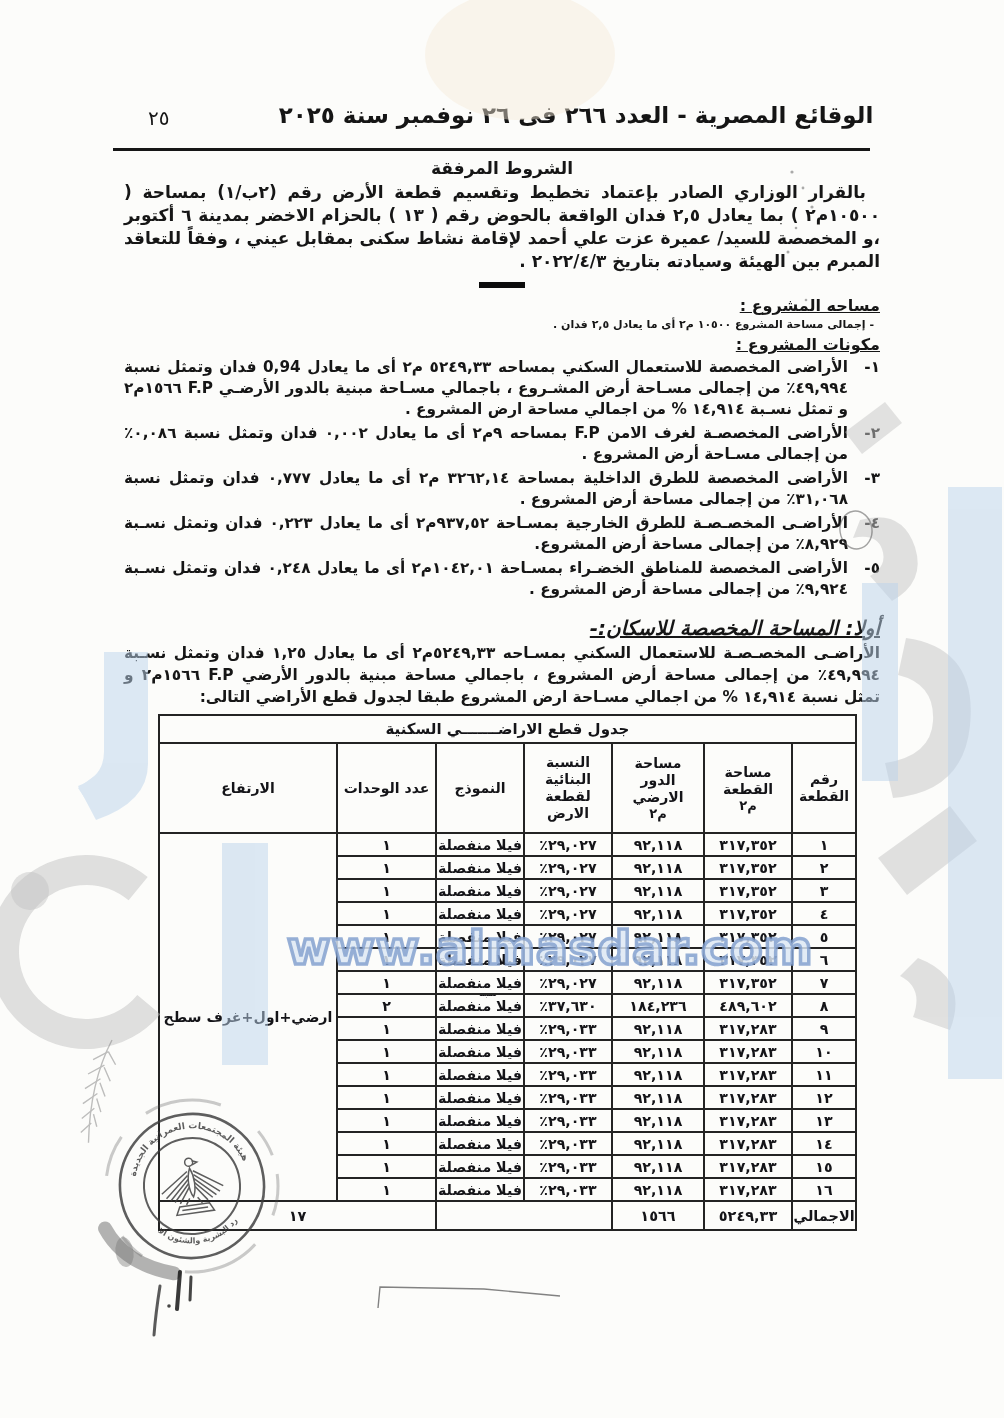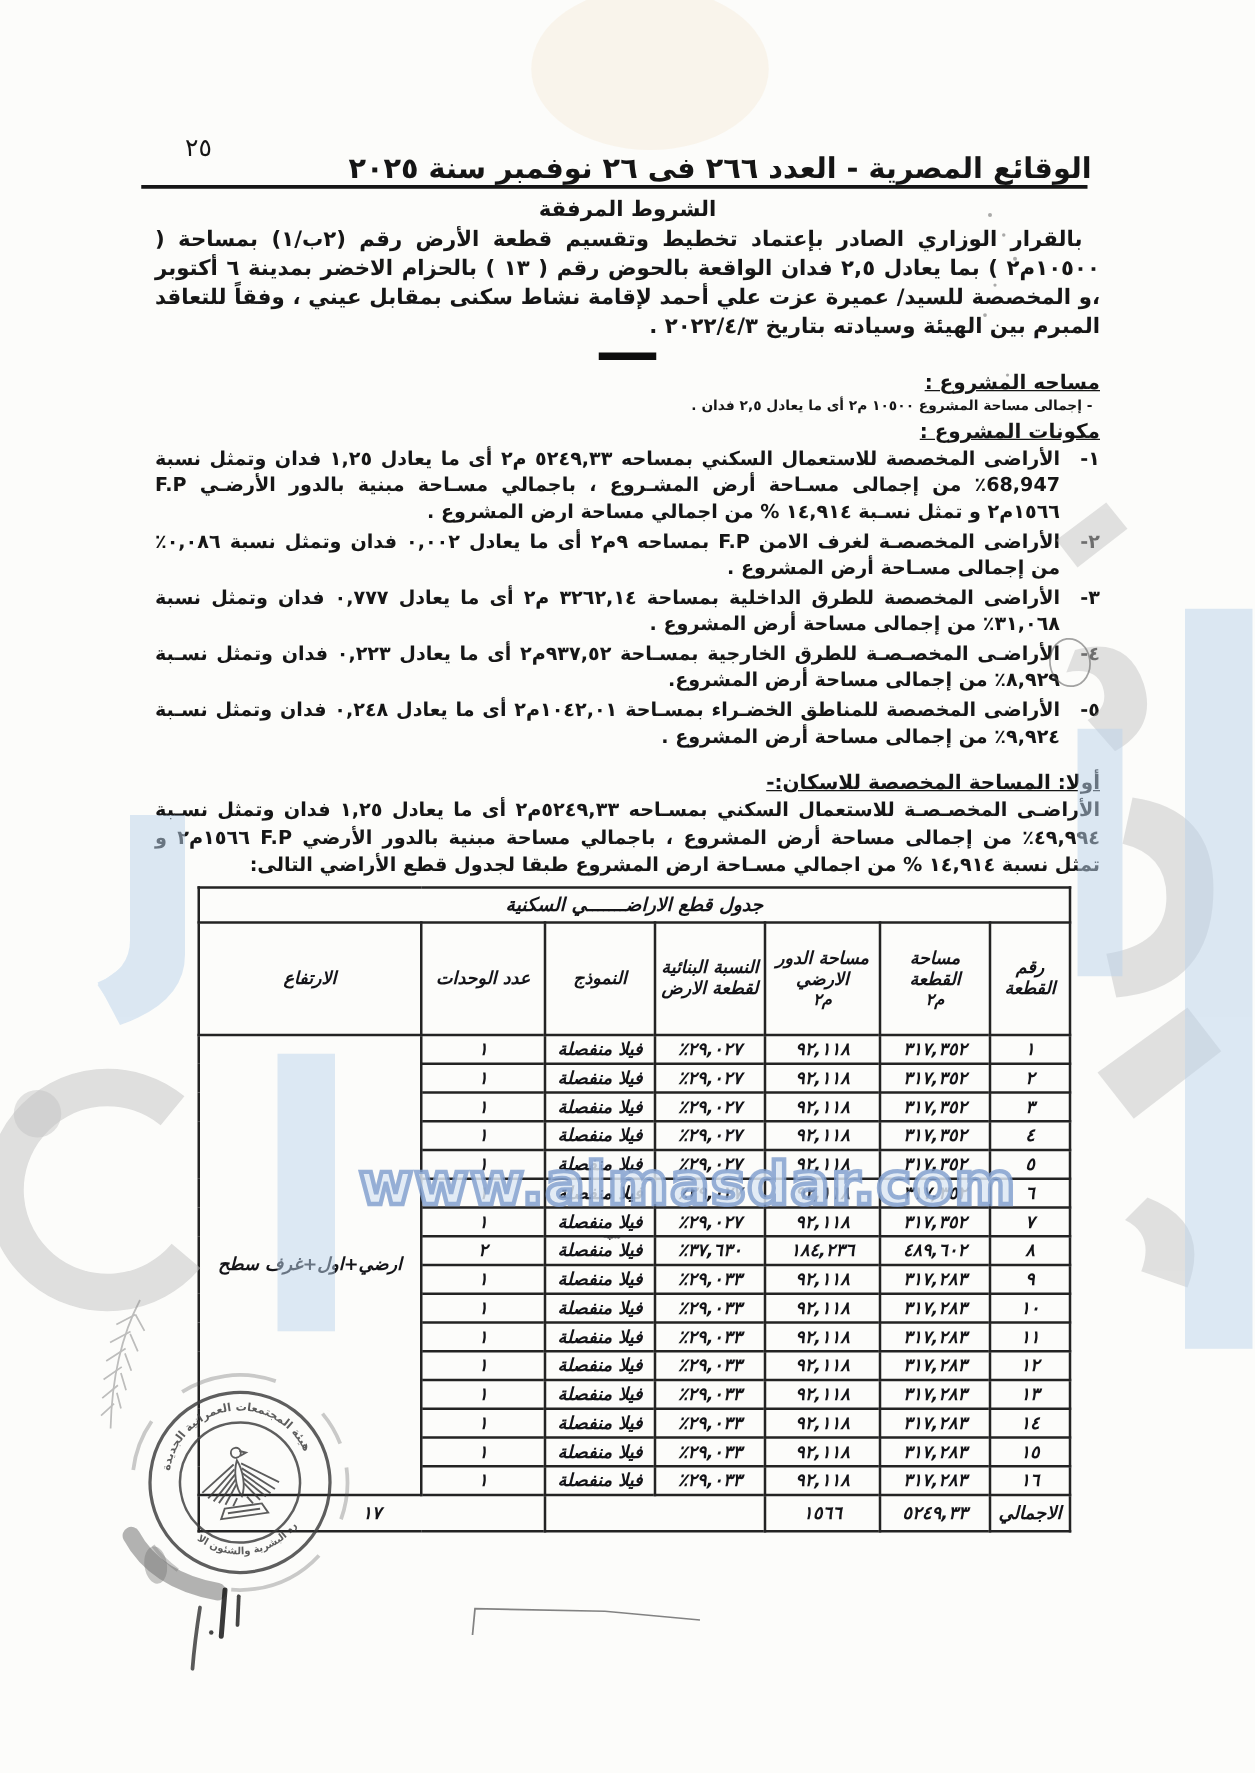--- a/index.html
+++ b/index.html
@@ -2,40 +2,40 @@
 <html lang="ar" dir="rtl"><head>
 <meta charset="utf-8">
 <style>
   html,body{margin:0;padding:0;}
   body{width:1004px;height:1418px;background:#fbfbf9;font-family:"DejaVu Sans",sans-serif;overflow:hidden;}
   .page{position:relative;width:1004px;height:1418px;background:#fcfcfa;color:#151515;}
 
   
   .gz-header{position:absolute;top:98px;left:0;width:1004px;height:48px;}
   .gz-title{position:absolute;top:4px;right:128px;width:600px;text-align:center;
-            font-size:23px;font-weight:bold;letter-spacing:-0.5px;margin-top:20px;}
+            font-size:23px;font-weight:bold;letter-spacing:-0.5px;}
   .gz-pageno{position:absolute;top:8px;left:148px;font-size:20px;font-weight:normal;}
   .gz-rule{position:absolute;top:148px;left:113px;width:757px;height:3px;background:#161616;}
 
   
   .main{position:absolute;top:158px;right:124px;width:756px;direction:rtl;font-weight:bold;color:#161616;}
   .doc-title{text-align:center;font-size:17px;margin:0 0 3px 0;}
   .intro{font-size:17px;line-height:23px;text-align:justify;margin:0;text-indent:14px;}
   .center-dash{width:46px;height:6px;background:#0c0c0c;margin:9px auto 8px auto;}
   .sec-head{font-size:16px;text-decoration:underline;margin:2px 0 3px 0;}
   .area-line{font-size:11px;margin:0 6px 4px 0;}
   .item{display:flex;gap:6px;margin:0 0 3px 0;}
   .item .no{flex:0 0 26px;font-size:15.3px;line-height:21px;}
   .item .tx{flex:1;font-size:15.3px;line-height:21px;text-align:justify;margin:0;}
-  .first-head{font-size:16px;text-decoration:underline;margin:16px 0 2px 0;}
+  .first-head{font-size:20px;text-decoration:underline;margin:16px 0 2px 0;font-style:italic;}
   .first-par{font-size:15.4px;line-height:22px;text-align:justify;margin:0 0 6px 0;}
 
   
   table.plots{border-collapse:collapse;table-layout:fixed;width:697px;margin:2px 23px 0 0;
-              font-weight:bold;color:#141418;font-style:italic;}
+              font-weight:bold;color:#141418;}
   table.plots td,table.plots th{border:2px solid #232323;text-align:center;vertical-align:middle;
               padding:0;font-size:14px;overflow:hidden;}
   tr.t-title td{height:26px;font-size:15px;border-bottom:2.5px solid #232323;}
   tr.t-head th{height:88px;line-height:17px;font-size:14px;padding:0 4px;}
   tr.t-row td{height:21px;font-size:14.2px;}
   td.model-cell{position:relative;}
   .model-note{position:absolute;top:-6px;right:26px;font-size:9px;line-height:9px;background:transparent;}
   td.height-cell{vertical-align:top;padding-top:170px;font-size:15px;}
   tr.t-total td{height:27px;font-size:14.5px;border-radius:11px;}
   .unit-line{display:block;font-size:13px;line-height:15px;}
@@ -65,21 +65,21 @@
     <p class="intro">بالقرار الوزاري الصادر بإعتماد تخطيط وتقسيم قطعة الأرض رقم (٢ب/١) بمساحة ( ١٠٥٠٠م٢ ) بما يعادل ٢,٥ فدان الواقعة بالحوض رقم ( ١٣ ) بالحزام الاخضر  بمدينة ٦ أكتوبر ،و المخصصة للسيد/ عميرة عزت علي أحمد  لإقامة نشاط سكنى بمقابل عيني ، وفقاً للتعاقد المبرم بين الهيئة وسيادته بتاريخ ٢٠٢٢/٤/٣ .</p>
     <div class="center-dash"></div>
 
     <div class="sec-head">مساحه المشروع :</div>
     <div class="area-line">- إجمالى مساحة المشروع  ١٠٥٠٠ م٢ أى ما يعادل ٢,٥ فدان .</div>
     <div class="sec-head">مكونات المشروع :</div>
 
     <div id="components-list">
         <div class="item">
           <div class="no">١-</div>
-          <p class="tx">الأراضى المخصصة للاستعمال السكني  بمساحه ٥٢٤٩,٣٣ م٢ أى ما يعادل ١,٢٥ فدان وتمثل نسبة 68,947٪ من إجمالى مسـاحة أرض المشـروع  ، باجمالي مسـاحة مبنية بالدور الأرضـي F.P ١٥٦٦م٢ و تمثل نسـبة ١٤,٩١٤ % من اجمالي مساحة ارض المشروع .</p>
+          <p class="tx">الأراضى المخصصة للاستعمال السكني  بمساحه ٥٢٤٩,٣٣ م٢ أى ما يعادل 0,94 فدان وتمثل نسبة ٤٩,٩٩٤٪ من إجمالى مسـاحة أرض المشـروع  ، باجمالي مسـاحة مبنية بالدور الأرضـي F.P ١٥٦٦م٢ و تمثل نسـبة ١٤,٩١٤ % من اجمالي مساحة ارض المشروع .</p>
         </div>
         <div class="item">
           <div class="no">٢-</div>
           <p class="tx">الأراضى المخصصـة لغرف الامن F.P بمساحه ٩م٢ أى ما يعادل ٠,٠٠٢ فدان وتمثل نسبة ٠,٠٨٦٪ من إجمالى مسـاحة أرض المشروع .</p>
         </div>
         <div class="item">
           <div class="no">٣-</div>
           <p class="tx">الأراضى المخصصة للطرق الداخلية بمساحة  ٣٢٦٢,١٤ م٢ أى ما يعادل ٠,٧٧٧ فدان وتمثل نسبة ٣١,٠٦٨٪ من إجمالى مساحة أرض المشروع .</p>
         </div>
         <div class="item">

